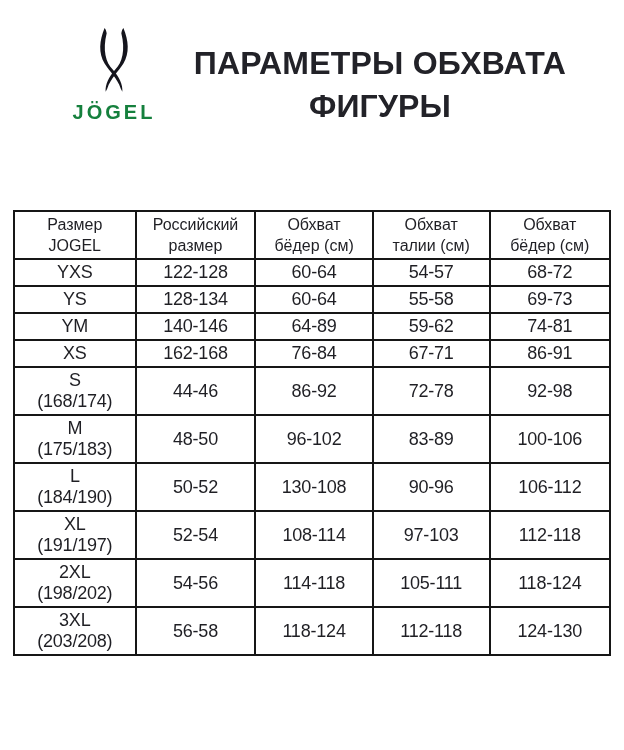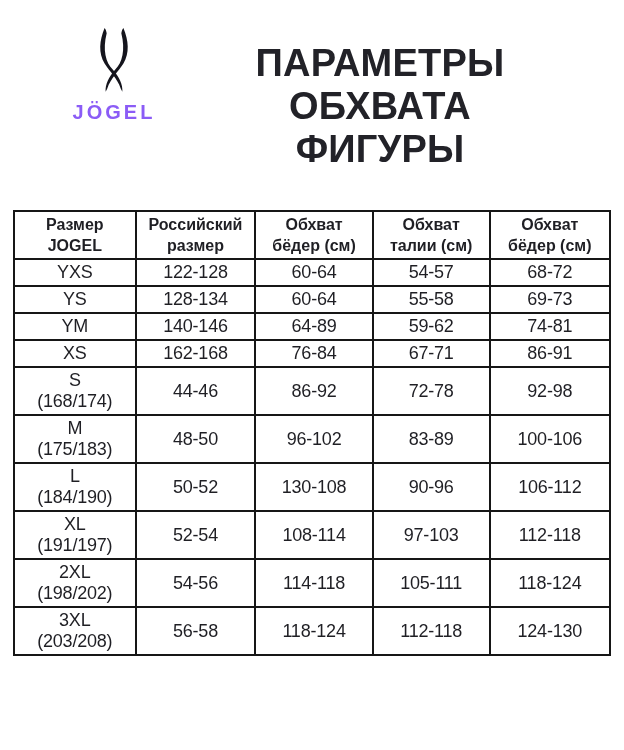--- a/index.html
+++ b/index.html
@@ -22,32 +22,32 @@
     width: 116px;
     text-align: center;
   }
   .logo-mark { display: block; margin: 0 auto; width: 44px; height: 68px; }
   .logo-mark path { fill: #15151d; }
   .wordmark {
     margin-top: 5px;
     font-size: 20px;
     font-weight: 700;
     letter-spacing: 3px;
-    color: #8b5cf6;
+    color: #15803d;
     white-space: nowrap;
   }
 
   
   .title {
     position: absolute;
     left: 178px;
     top: 42px;
     width: 404px;
     text-align: center;
-    font-size: 38px;
+    font-size: 32px;
     line-height: 43px;
     font-weight: 700;
     letter-spacing: 0.2px;
     color: #222228;
   }
 
   
   .table-wrap {
     position: absolute;
     left: 13px;
@@ -62,21 +62,21 @@
   th, td {
     border: 2px solid #161616;
     text-align: center;
     vertical-align: middle;
     color: #1f1f24;
     padding: 2px 4px;
   }
   thead th {
     height: 48px;
     font-size: 16px;
-    font-weight: 700;
+    font-weight: 400;
     line-height: 21px;
     border-radius: 13px;
   }
   tbody td {
     font-size: 18px;
     font-weight: 400;
     letter-spacing: -0.2px;
   }
   tr.single td { height: 16px; }
   tr.double td { height: 46px; }

